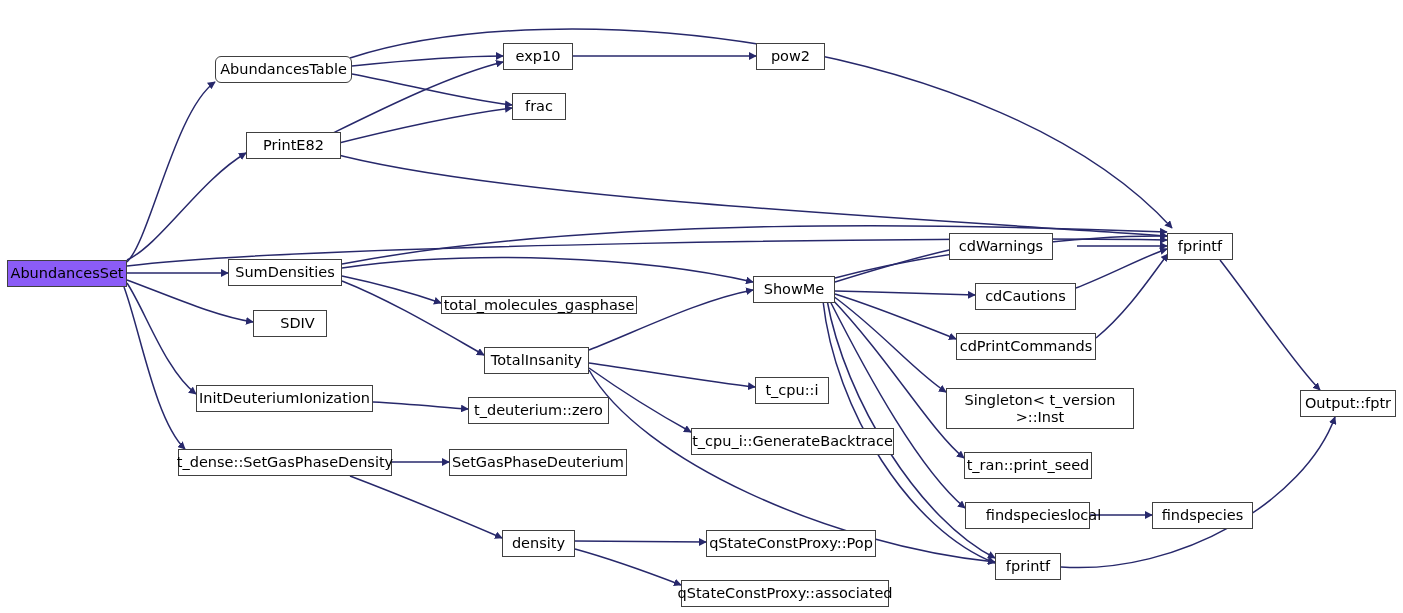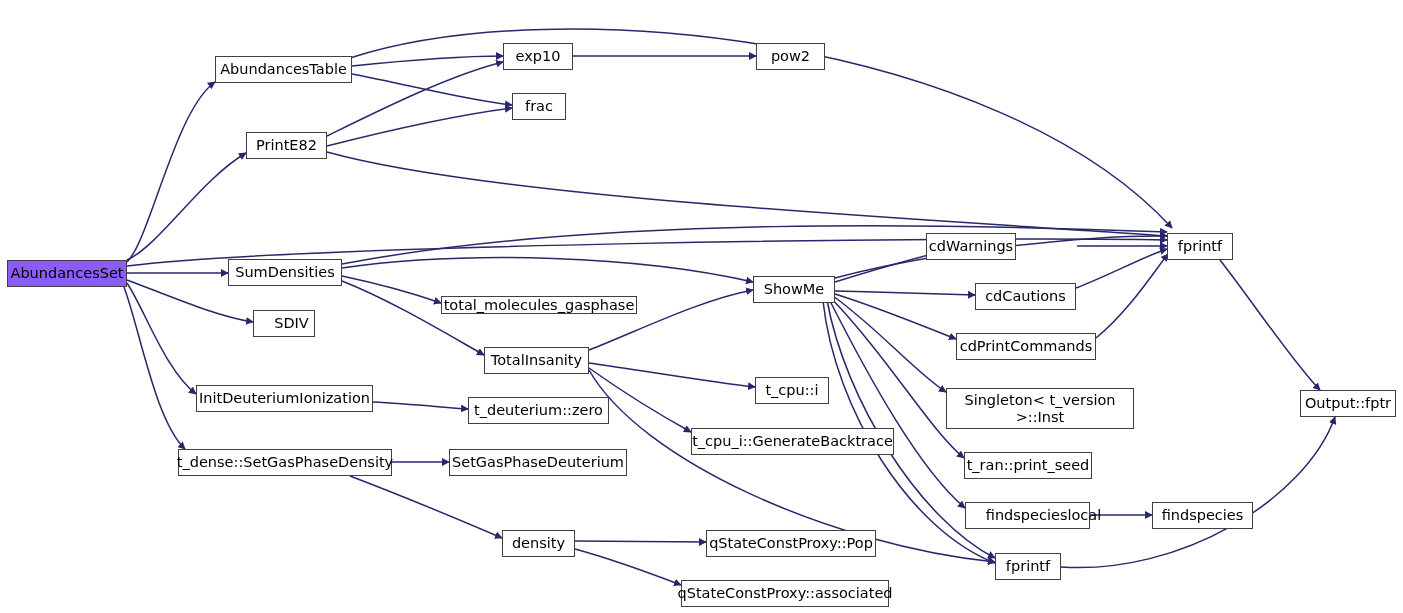--- a/index.html
+++ b/index.html
@@ -62,40 +62,40 @@
         <path d="M1077,246 L1167,246" marker-end="url(#arrow)" stroke="#27286b"></path>
         <path d="M1076,288 C1110,275 1145,256 1167,249" marker-end="url(#arrow)" stroke="#27286b"></path>
         <path d="M1096,338 C1130,310 1155,270 1168,254" marker-end="url(#arrow)" stroke="#27286b"></path>
         <path d="M1090,515 L1152,515" marker-end="url(#arrow)" stroke="#27286b"></path>
         <path d="M1220,260 C1255,305 1295,365 1320,390" marker-end="url(#arrow)" stroke="#27286b"></path>
         <path d="M1061,567 C1180,575 1305,500 1335,417" marker-end="url(#arrow)" stroke="#27286b"></path>
       </g>
   </svg>
   <div id="node-layer">
       <div class="node root" style="left: 7px; top: 260px; width: 120px; height: 27px;"><span>AbundancesSet</span></div>
-      <div class="node" style="left: 215px; top: 56px; width: 137px; height: 27px;"><span>AbundancesTable</span></div>
+      <div class="node" style="left: 215px; top: 56px; width: 137px; height: 27px; border-radius: 6px;"><span>AbundancesTable</span></div>
       <div class="node" style="left: 503px; top: 43px; width: 70px; height: 27px;"><span>exp10</span></div>
       <div class="node" style="left: 756px; top: 43px; width: 69px; height: 27px;"><span>pow2</span></div>
       <div class="node" style="left: 512px; top: 93px; width: 54px; height: 27px;"><span>frac</span></div>
-      <div class="node" style="left: 246px; top: 132px; width: 81px; height: 27px;"><span>PrintE82</span></div>
+      <div class="node" style="left: 246px; top: 132px; width: 95px; height: 27px;"><span>PrintE82</span></div>
       <div class="node" style="left: 228px; top: 259px; width: 114px; height: 27px;"><span>SumDensities</span></div>
-      <div class="node" style="left: 253px; top: 310px; width: 62px; height: 27px; padding-left: 15px;"><span>SDIV</span></div>
+      <div class="node" style="left: 253px; top: 310px; width: 74px; height: 27px; padding-left: 15px;"><span>SDIV</span></div>
       <div class="node" style="left: 441px; top: 296px; width: 196px; height: 18px;"><span>total_molecules_gasphase</span></div>
       <div class="node" style="left: 484px; top: 347px; width: 105px; height: 27px;"><span>TotalInsanity</span></div>
       <div class="node" style="left: 196px; top: 385px; width: 177px; height: 27px;"><span>InitDeuteriumIonization</span></div>
       <div class="node" style="left: 468px; top: 397px; width: 141px; height: 27px;"><span>t_deuterium::zero</span></div>
       <div class="node" style="left: 178px; top: 449px; width: 214px; height: 27px;"><span>t_dense::SetGasPhaseDensity</span></div>
       <div class="node" style="left: 449px; top: 449px; width: 178px; height: 27px;"><span>SetGasPhaseDeuterium</span></div>
       <div class="node" style="left: 502px; top: 530px; width: 73px; height: 27px;"><span>density</span></div>
       <div class="node" style="left: 706px; top: 530px; width: 170px; height: 27px;"><span>qStateConstProxy::Pop</span></div>
       <div class="node" style="left: 681px; top: 580px; width: 208px; height: 27px;"><span>qStateConstProxy::associated</span></div>
       <div class="node" style="left: 753px; top: 276px; width: 82px; height: 27px;"><span>ShowMe</span></div>
       <div class="node" style="left: 755px; top: 377px; width: 74px; height: 27px;"><span>t_cpu::i</span></div>
       <div class="node" style="left: 691px; top: 428px; width: 203px; height: 27px;"><span>t_cpu_i::GenerateBacktrace</span></div>
-      <div class="node" style="left: 926px; top: 233px; width: 90px; height: 27px;"><span>cdWarnings</span></div>
+      <div class="node" style="left: 949px; top: 233px; width: 104px; height: 27px;"><span>cdWarnings</span></div>
       <div class="node" style="left: 975px; top: 283px; width: 101px; height: 27px;"><span>cdCautions</span></div>
       <div class="node" style="left: 956px; top: 333px; width: 140px; height: 27px;"><span>cdPrintCommands</span></div>
       <div class="node" style="left: 946px; top: 388px; width: 188px; height: 41px;"><span>Singleton&lt; t_version
 &gt;::Inst</span></div>
       <div class="node" style="left: 964px; top: 452px; width: 128px; height: 27px;"><span>t_ran::print_seed</span></div>
       <div class="node" style="left: 965px; top: 502px; width: 125px; height: 27px; padding-left: 32px;"><span>findspecieslocal</span></div>
       <div class="node" style="left: 1152px; top: 502px; width: 101px; height: 27px;"><span>findspecies</span></div>
       <div class="node" style="left: 1167px; top: 233px; width: 66px; height: 27px;"><span>fprintf</span></div>
       <div class="node" style="left: 995px; top: 553px; width: 66px; height: 27px;"><span>fprintf</span></div>
       <div class="node" style="left: 1300px; top: 390px; width: 96px; height: 27px;"><span>Output::fptr</span></div>

